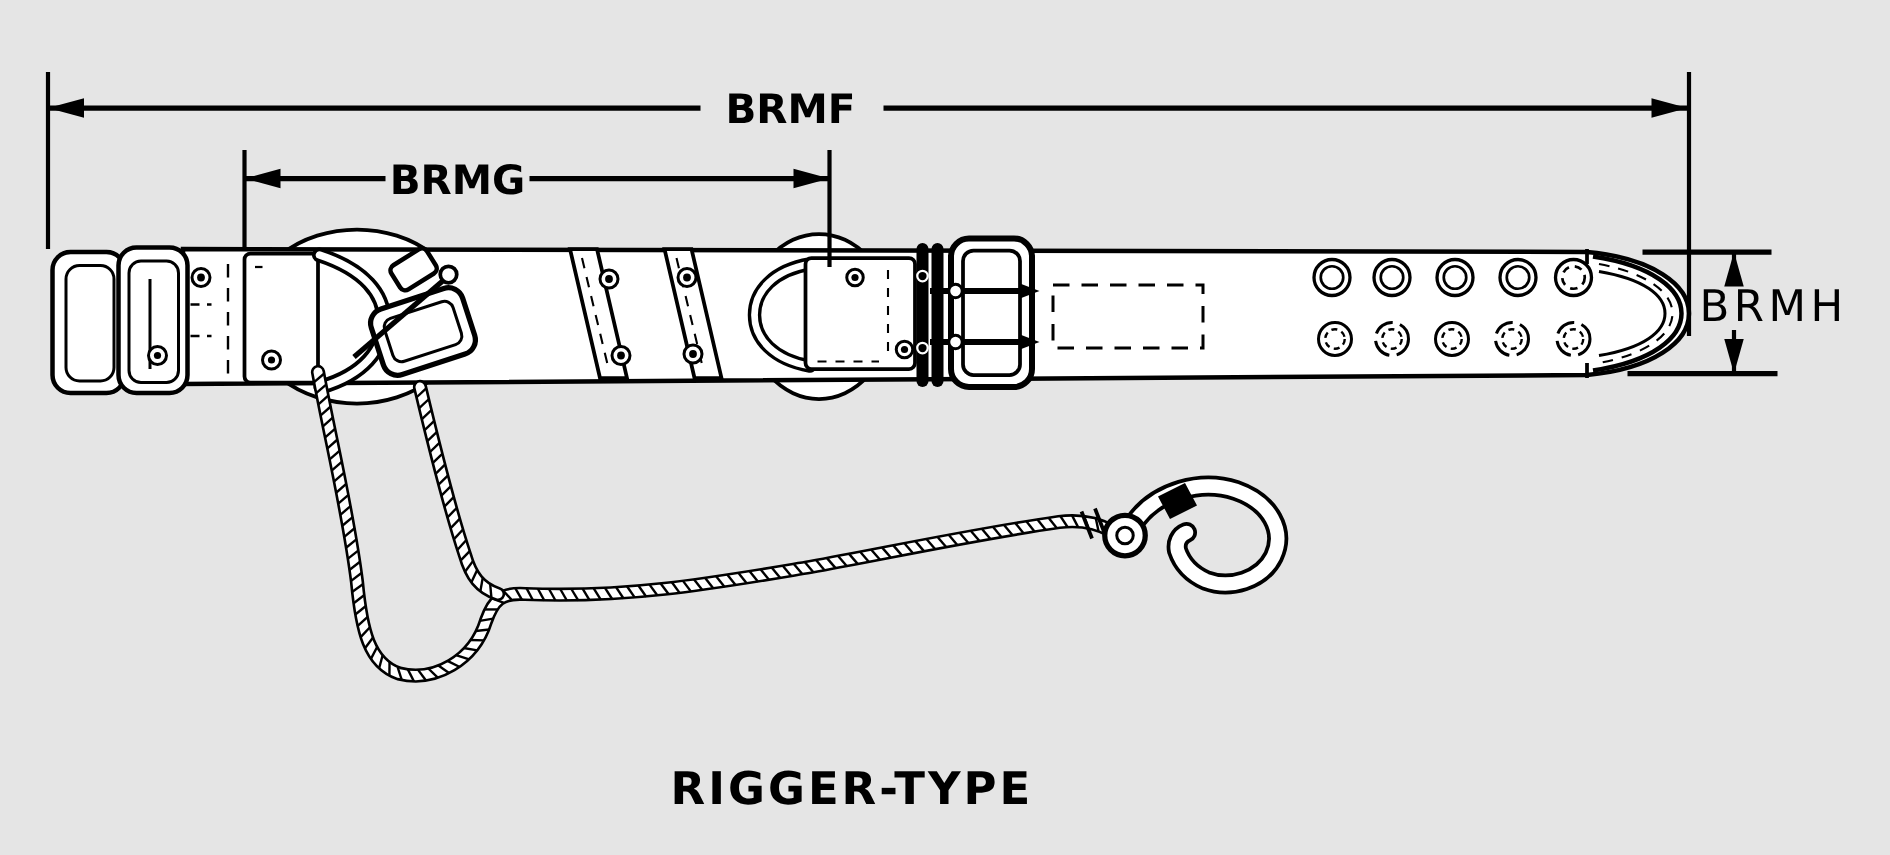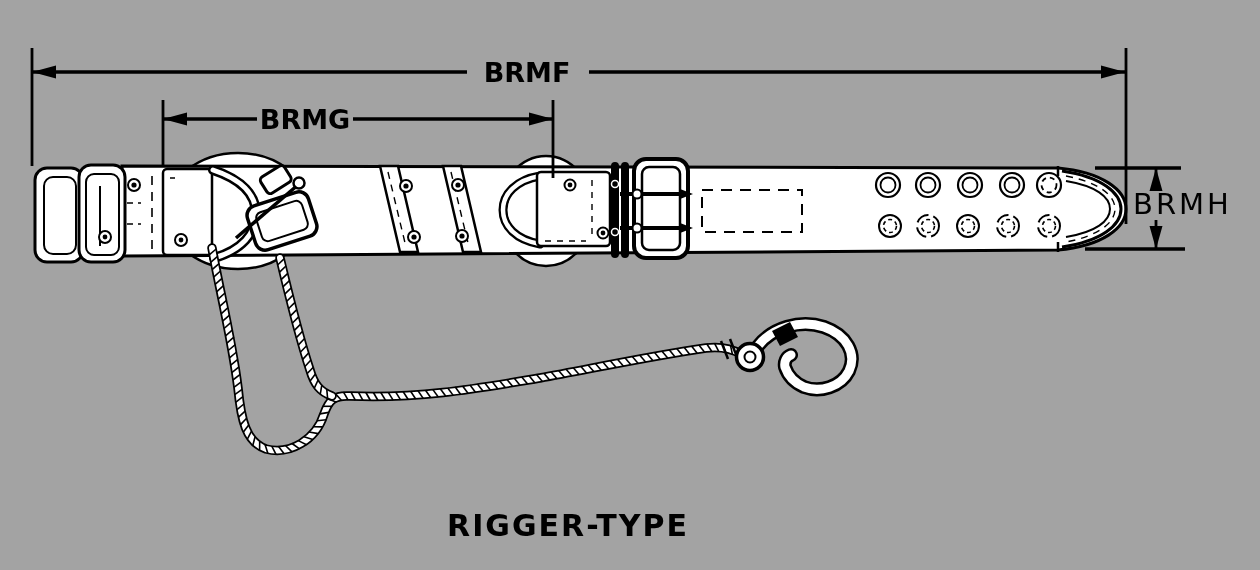--- a/index.html
+++ b/index.html
@@ -1,21 +1,21 @@
 <!DOCTYPE html>
 <html><head>
 <meta charset="utf-8">
 <style>
   html,body{margin:0;padding:0;}
   body{
     width:1260px;height:570px;background:#ffffff;
     font-family:"DejaVu Sans","Liberation Sans",sans-serif;
     overflow:hidden;
   }
-  .stage{position:relative;width:1260px;height:570px;background:#a3a3a3;}
+  .stage{position:relative;width:1260px;height:570px;background:#e5e5e5;}
   svg{display:block;}
   .dim-label{font-family:"DejaVu Sans","Liberation Sans",sans-serif;font-weight:bold;font-size:27px;fill:#000;}
   .dim-label-spaced{font-family:"DejaVu Sans","Liberation Sans",sans-serif;font-weight:400;font-size:29px;letter-spacing:3px;fill:#000;}
   .fig-title{font-family:"DejaVu Sans","Liberation Sans",sans-serif;font-weight:bold;font-size:30px;letter-spacing:2px;fill:#000;}
 </style>
 </head>
 <body>
 
 <div class="stage">
 <svg width="1260" height="570" viewBox="0 0 1260 570">

